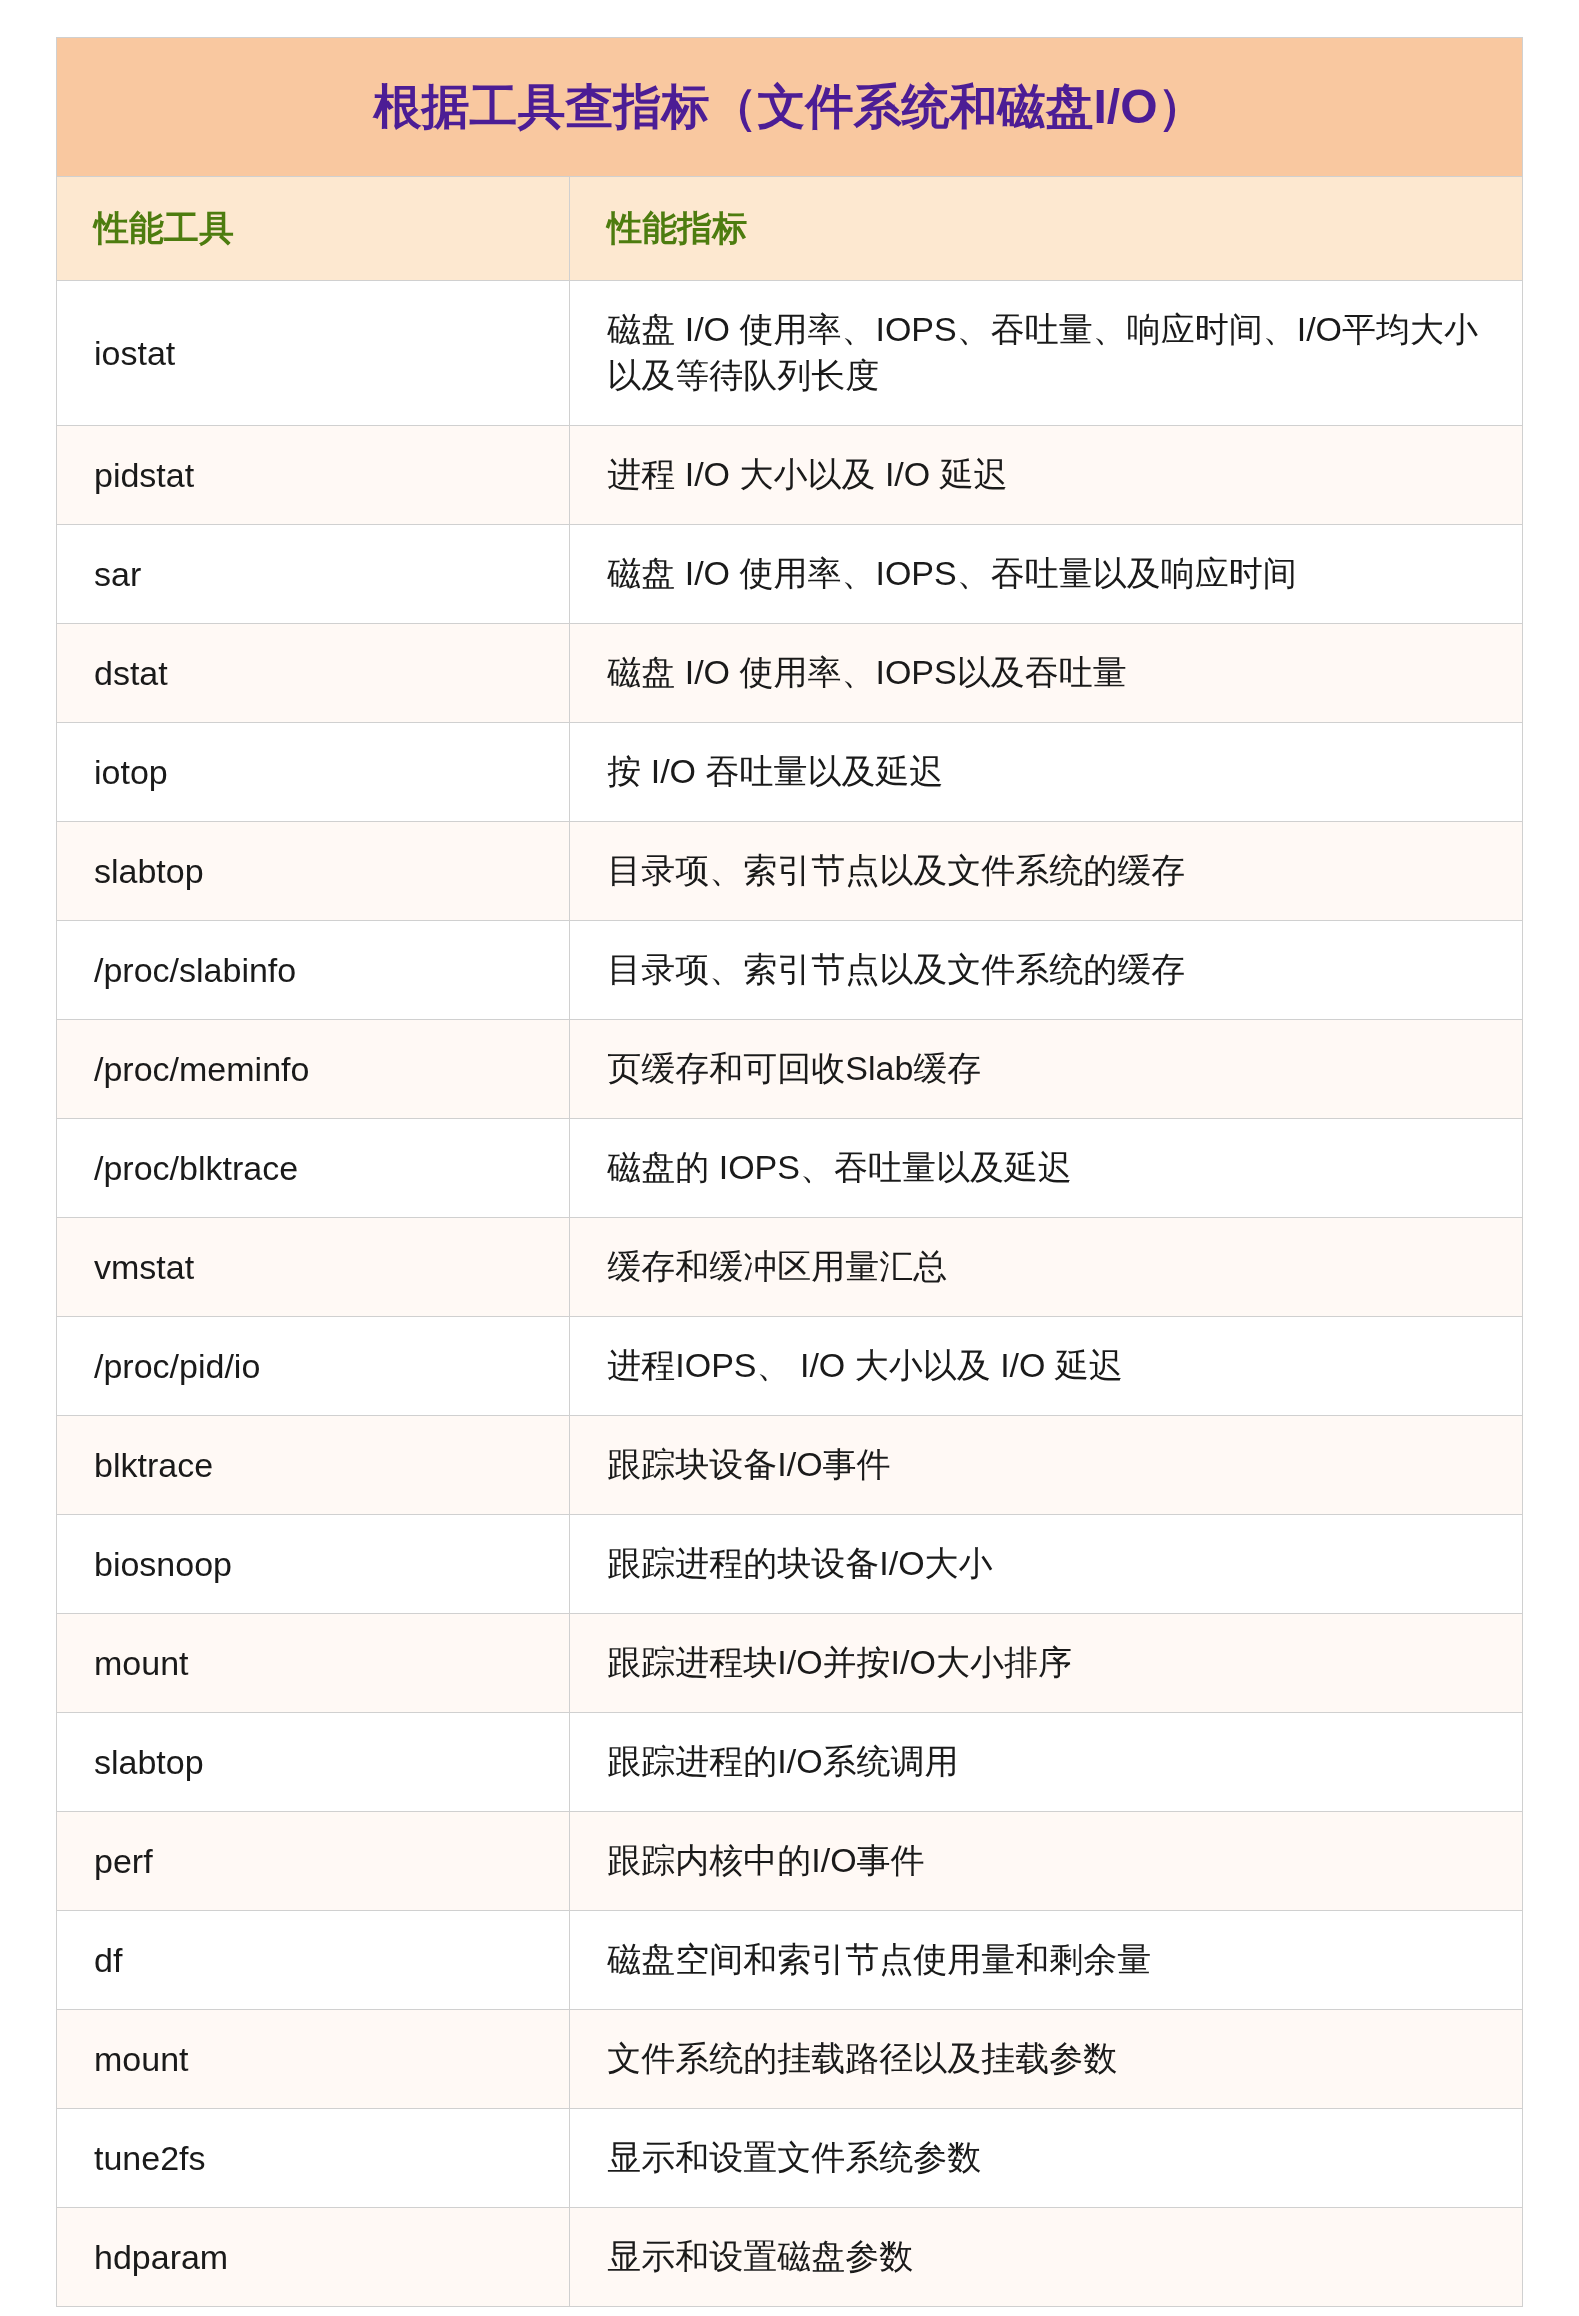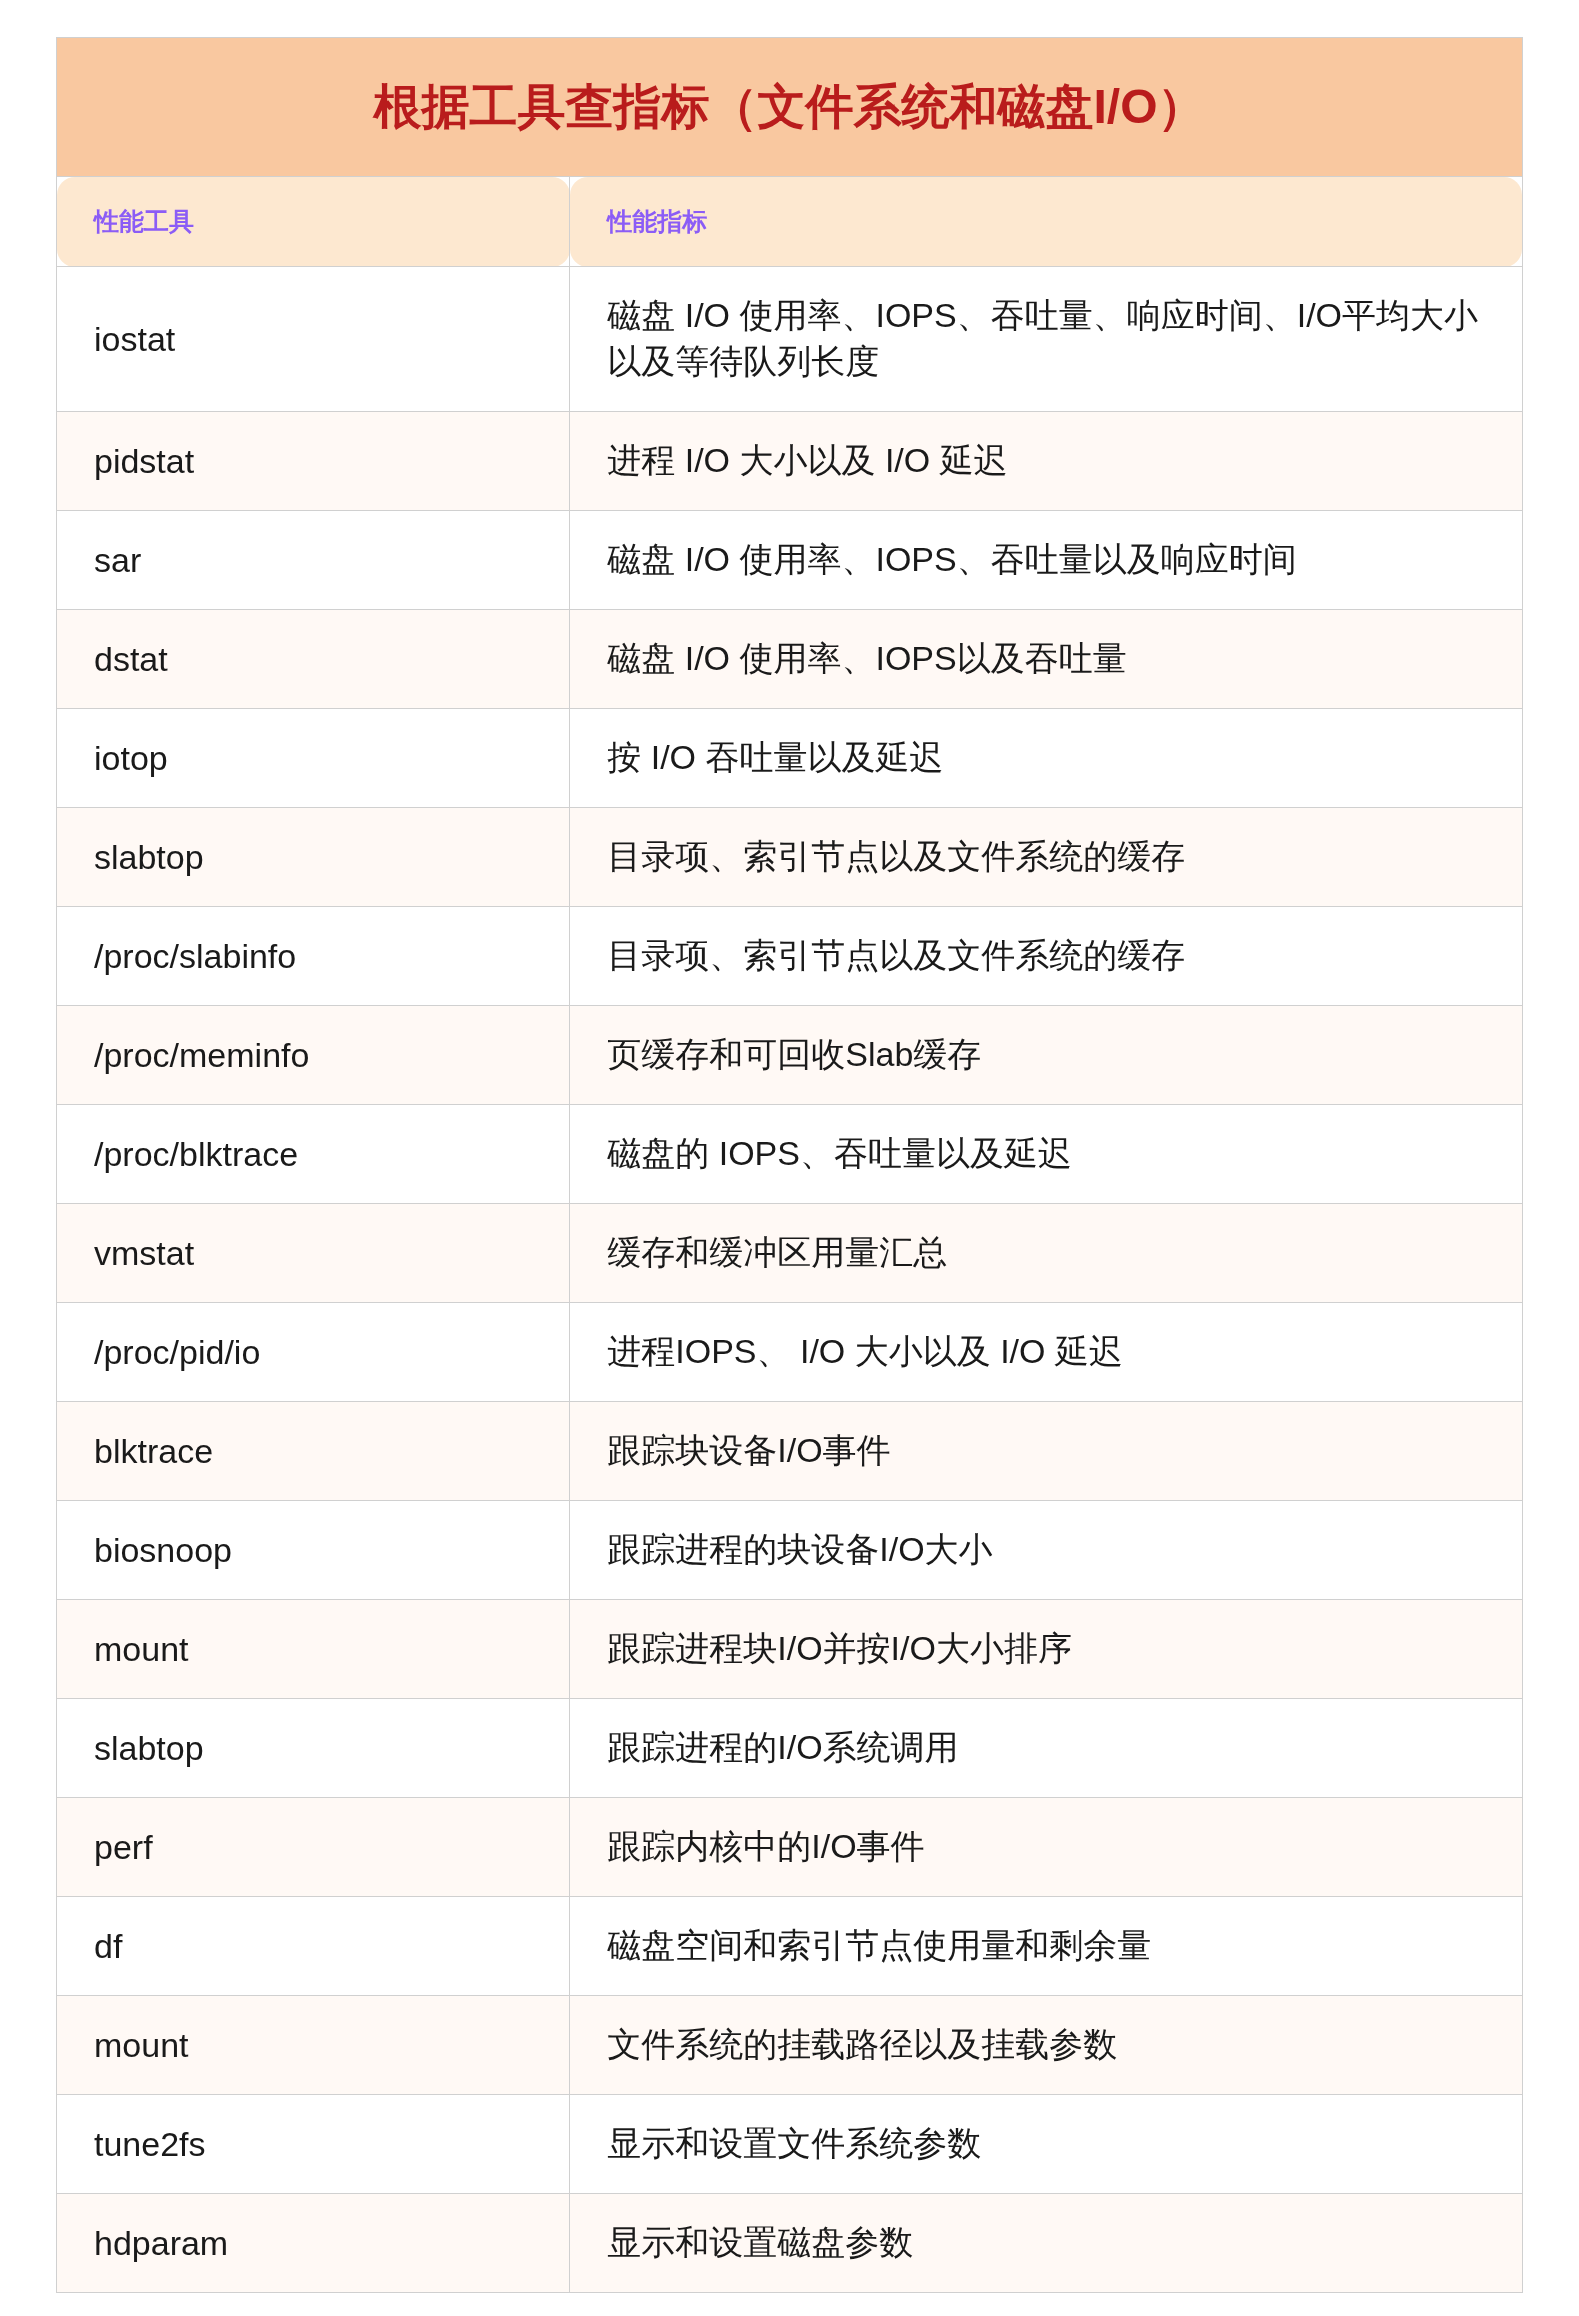--- a/index.html
+++ b/index.html
@@ -26,38 +26,37 @@
       border-collapse: collapse;
       overflow: hidden;
     }
 
     .table-title {
       background-color: #f9c8a0;
       text-align: center;
       padding: 37px 18.6px;
       font-size: 48px;
       font-weight: bold;
-      color: #b91c1c;
+      color: #4c1d95;
       border-bottom: 1.9px solid #d0d0d0;
     }
 
     table {
       width: 100%;
       border-collapse: collapse;
     }
 
     thead tr th {
       background-color: #fde8d0;
       padding: 28px 37px;
-      font-size: 25px;
+      font-size: 35px;
       font-weight: bold;
-      color: #8b5cf6;
+      color: #4d7c0f;
       text-align: left;
       border-bottom: 1.9px solid #d0d0d0;
-      border-radius: 18px;
     }
 
     thead tr th:first-child {
       width: 35%;
       border-right: 0.9px solid #d0d0d0;
     }
 
     tbody tr td {
       padding: 26px 37px;
       font-size: 34px;

